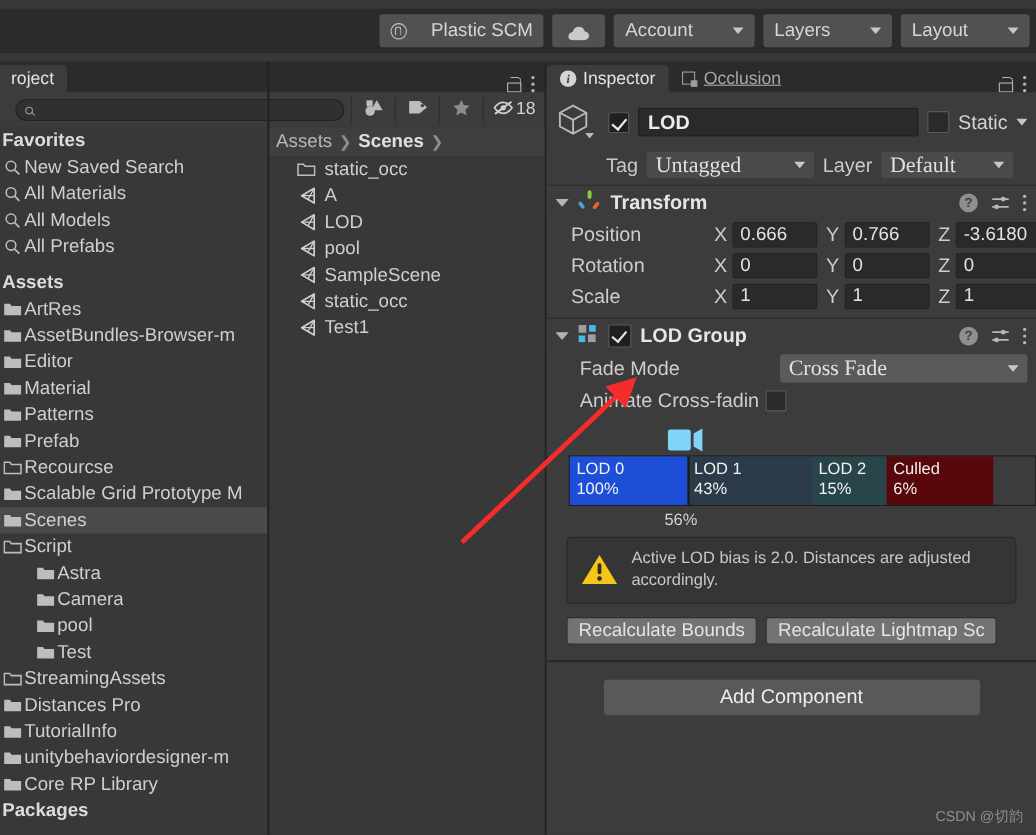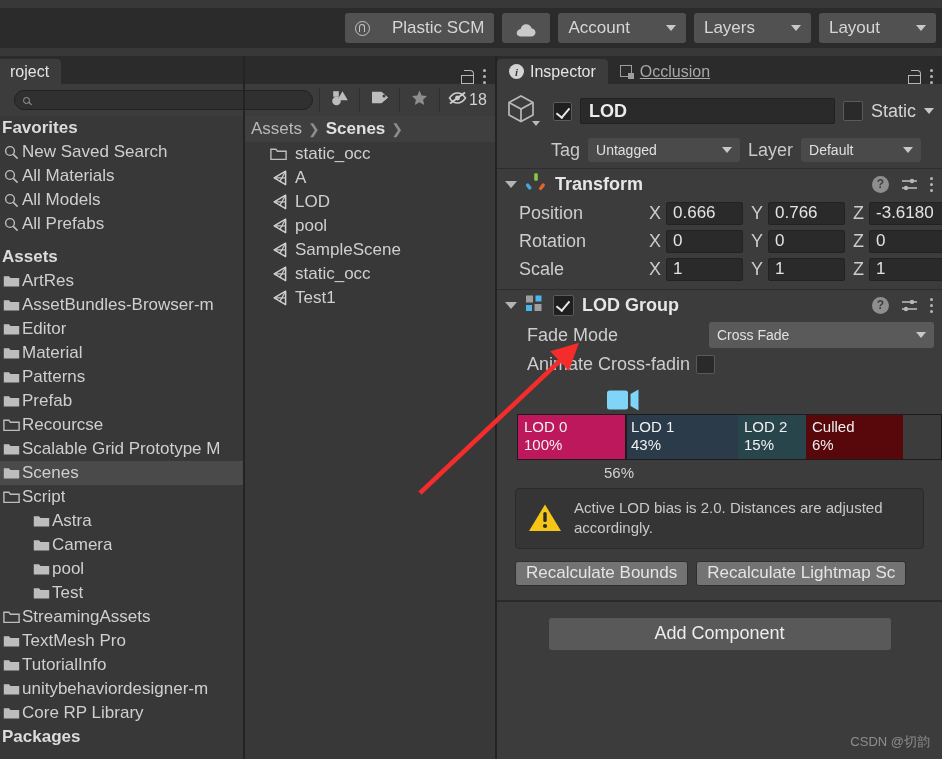--- a/index.html
+++ b/index.html
@@ -157,21 +157,21 @@
   .static-lbl { font-size: 18px; color:#d4d4d4; }
   .mini-caret {
     width: 0; height: 0; border-left: 5px solid transparent;
     border-right: 5px solid transparent; border-top: 6px solid #c8c8c8; flex:none;
   }
   .go-row2 { display:flex; align-items:center; gap: 8px; margin-top: 8px; padding-left: 46px; }
   .fld-lbl { font-size: 18px; color: #c9c9c9; }
   .dropdown {
     height: 24px; background: #4a4a4a; border-radius: 3px;
     display:flex; align-items:center; padding: 0 8px;
-    font-size: 14px; color: #e0e0e0; justify-content: space-between;
+    font-size: 20px; color: #e0e0e0; justify-content: space-between; font-family: Liberation Serif, serif;
   }
 
   .sep { height: 1px; background: #2d2d2d; }
 
   
   .comp-head {
     height: 30px; display: flex; align-items: center; gap: 8px;
     padding: 0 8px; background: #3c3c3c;
   }
   .tri {
@@ -484,21 +484,21 @@
           </svg>
         </span>
         <span class="lbl">StreamingAssets</span>
       </div>
       <div class="trow">
         <span class="ico">
           <svg width="17" height="14" viewBox="0 0 17 14">
             <path d="M0.8 12.6V2.2h5.2l1.5 1.9h8.7v8.5Z" fill="#bdbdbd"></path>
           </svg>
         </span>
-        <span class="lbl">TextMesh Pro</span>
+        <span class="lbl">Distances Pro</span>
       </div>
       <div class="trow">
         <span class="ico">
           <svg width="17" height="14" viewBox="0 0 17 14">
             <path d="M0.8 12.6V2.2h5.2l1.5 1.9h8.7v8.5Z" fill="#bdbdbd"></path>
           </svg>
         </span>
         <span class="lbl">TutorialInfo</span>
       </div>
       <div class="trow">
@@ -785,21 +785,21 @@
     </div>
 
     <div class="lod-area" style="margin-top:10px;height:92px">
       <div class="cam-marker" id="cam-marker" style="left: 110px; top: 0px;">
         <svg width="34" height="24" viewBox="0 0 34 24">
           <rect x="0" y="2.5" width="21" height="19" rx="2.5" fill="#7fd4f7"></rect>
           <path d="M23.5 6 L31.5 1.5 L31.5 22.5 L23.5 18 Z" fill="#7fd4f7"></path>
         </svg>
       </div>
       <div class="lodbar" id="lodbar" style="position:absolute;left:20px;top:26px;width:auto;right:0">
-          <div class="lodseg" style="background: #be185d; width: 107px;">
+          <div class="lodseg" style="background: #1d4ed8; width: 107px;">
             <span class="t1">LOD 0</span>
             <span class="t2">100%</span>
           </div>
           <div class="lodseg" style="background: rgb(43, 59, 74); width: 113px;">
             <span class="t1">LOD 1</span>
             <span class="t2">43%</span>
           </div>
           <div class="lodseg" style="background: rgb(40, 69, 76); width: 68px;">
             <span class="t1">LOD 2</span>
             <span class="t2">15%</span>

